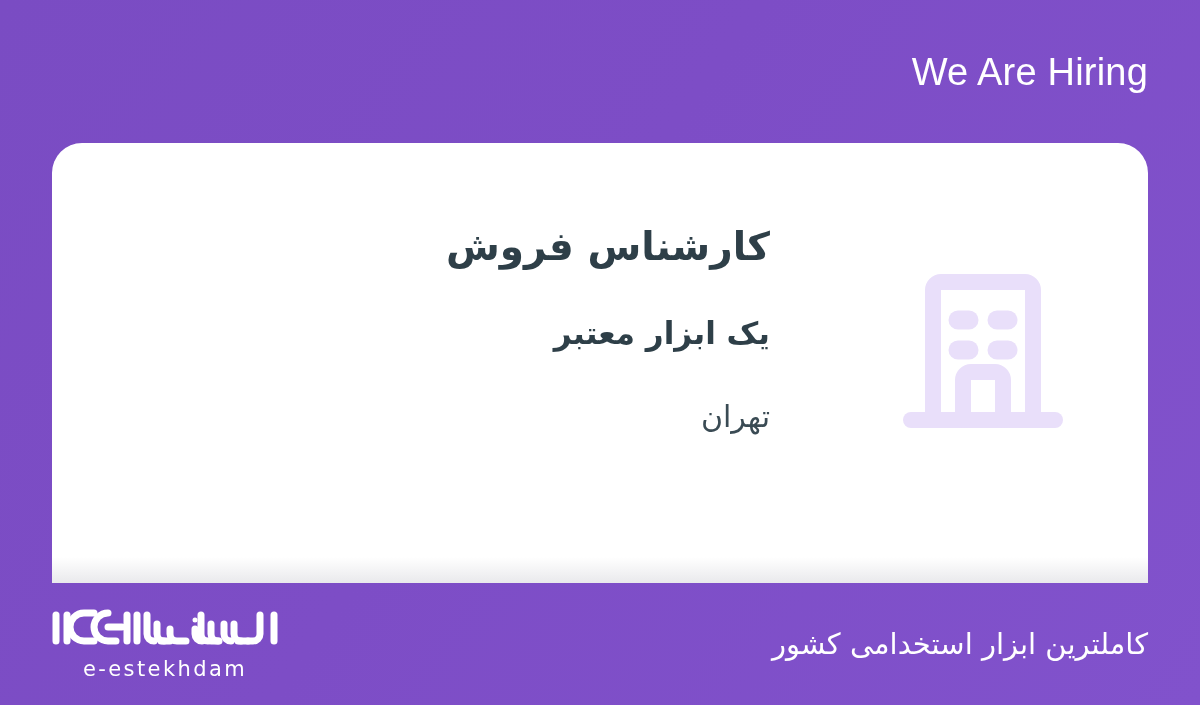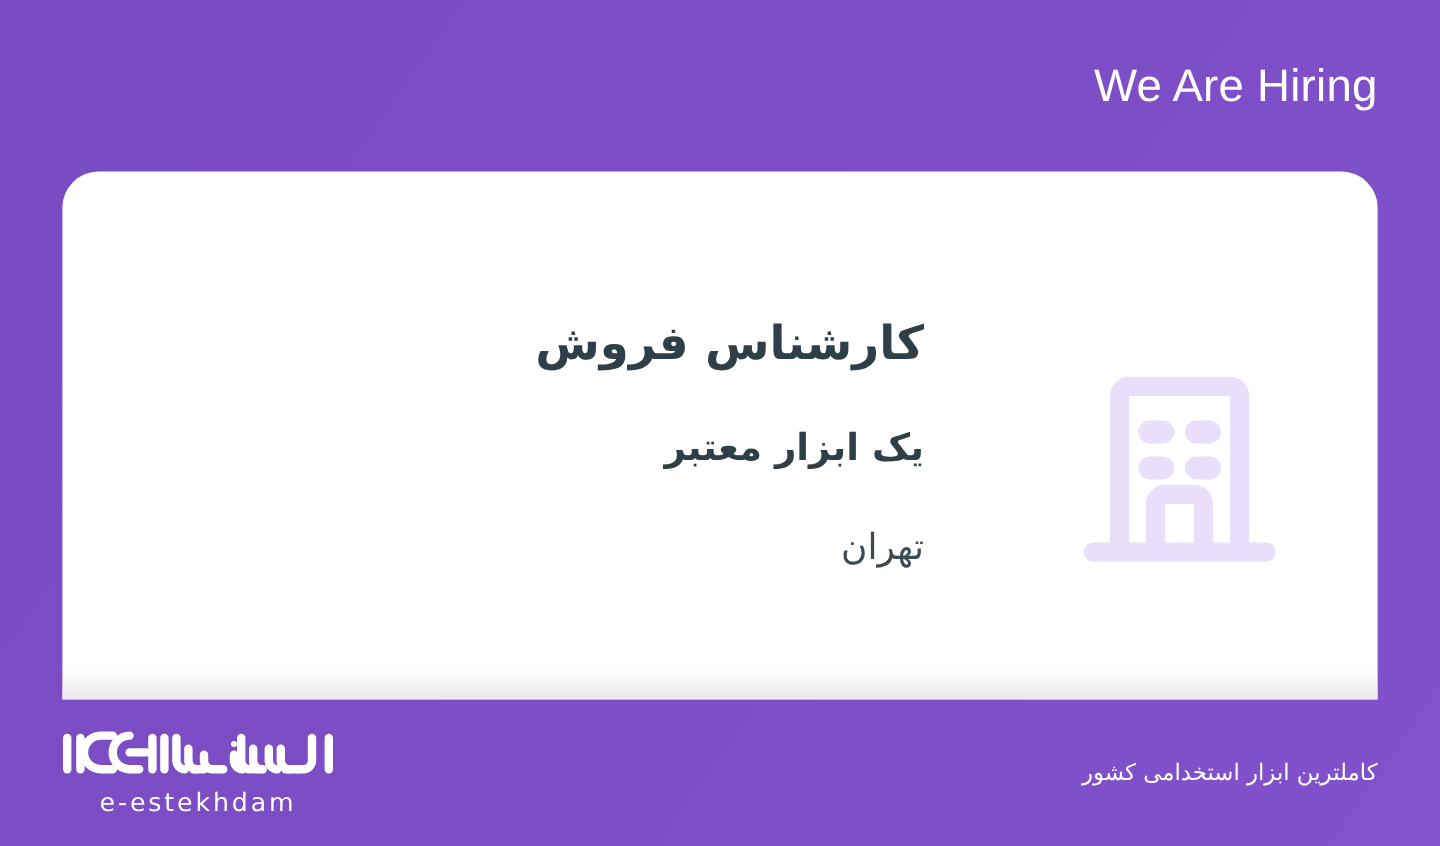--- a/index.html
+++ b/index.html
@@ -70,21 +70,20 @@
     height: 26px;
     background: linear-gradient(to bottom, rgba(255,255,255,0) 0%, #e9e9ec 100%);
     pointer-events: none;
   }
   .card-inner {
     position: absolute;
     inset: 0;
     display: flex;
     flex-direction: row-reverse;
     align-items: flex-start;
-    margin-top: 40px;
   }
 
   
   .job-info {
     box-sizing: border-box;
     padding: 80px 48px 0 0;
     text-align: right;
     direction: rtl;
     flex: 1 1 auto;
     min-width: 0;
@@ -136,21 +135,21 @@
     width: 1200px;
     height: 122px;
     box-sizing: border-box;
     padding: 0 52px;
     display: flex;
     align-items: center;
     justify-content: space-between;
   }
   .footer-tagline {
     color: #ffffff;
-    font-size: 19px;
+    font-size: 29px;
     font-weight: 400;
     line-height: 1;
     white-space: nowrap;
     direction: rtl;
   }
   .brand {
     display: flex;
     flex-direction: column;
     align-items: center;
     gap: 6px;

